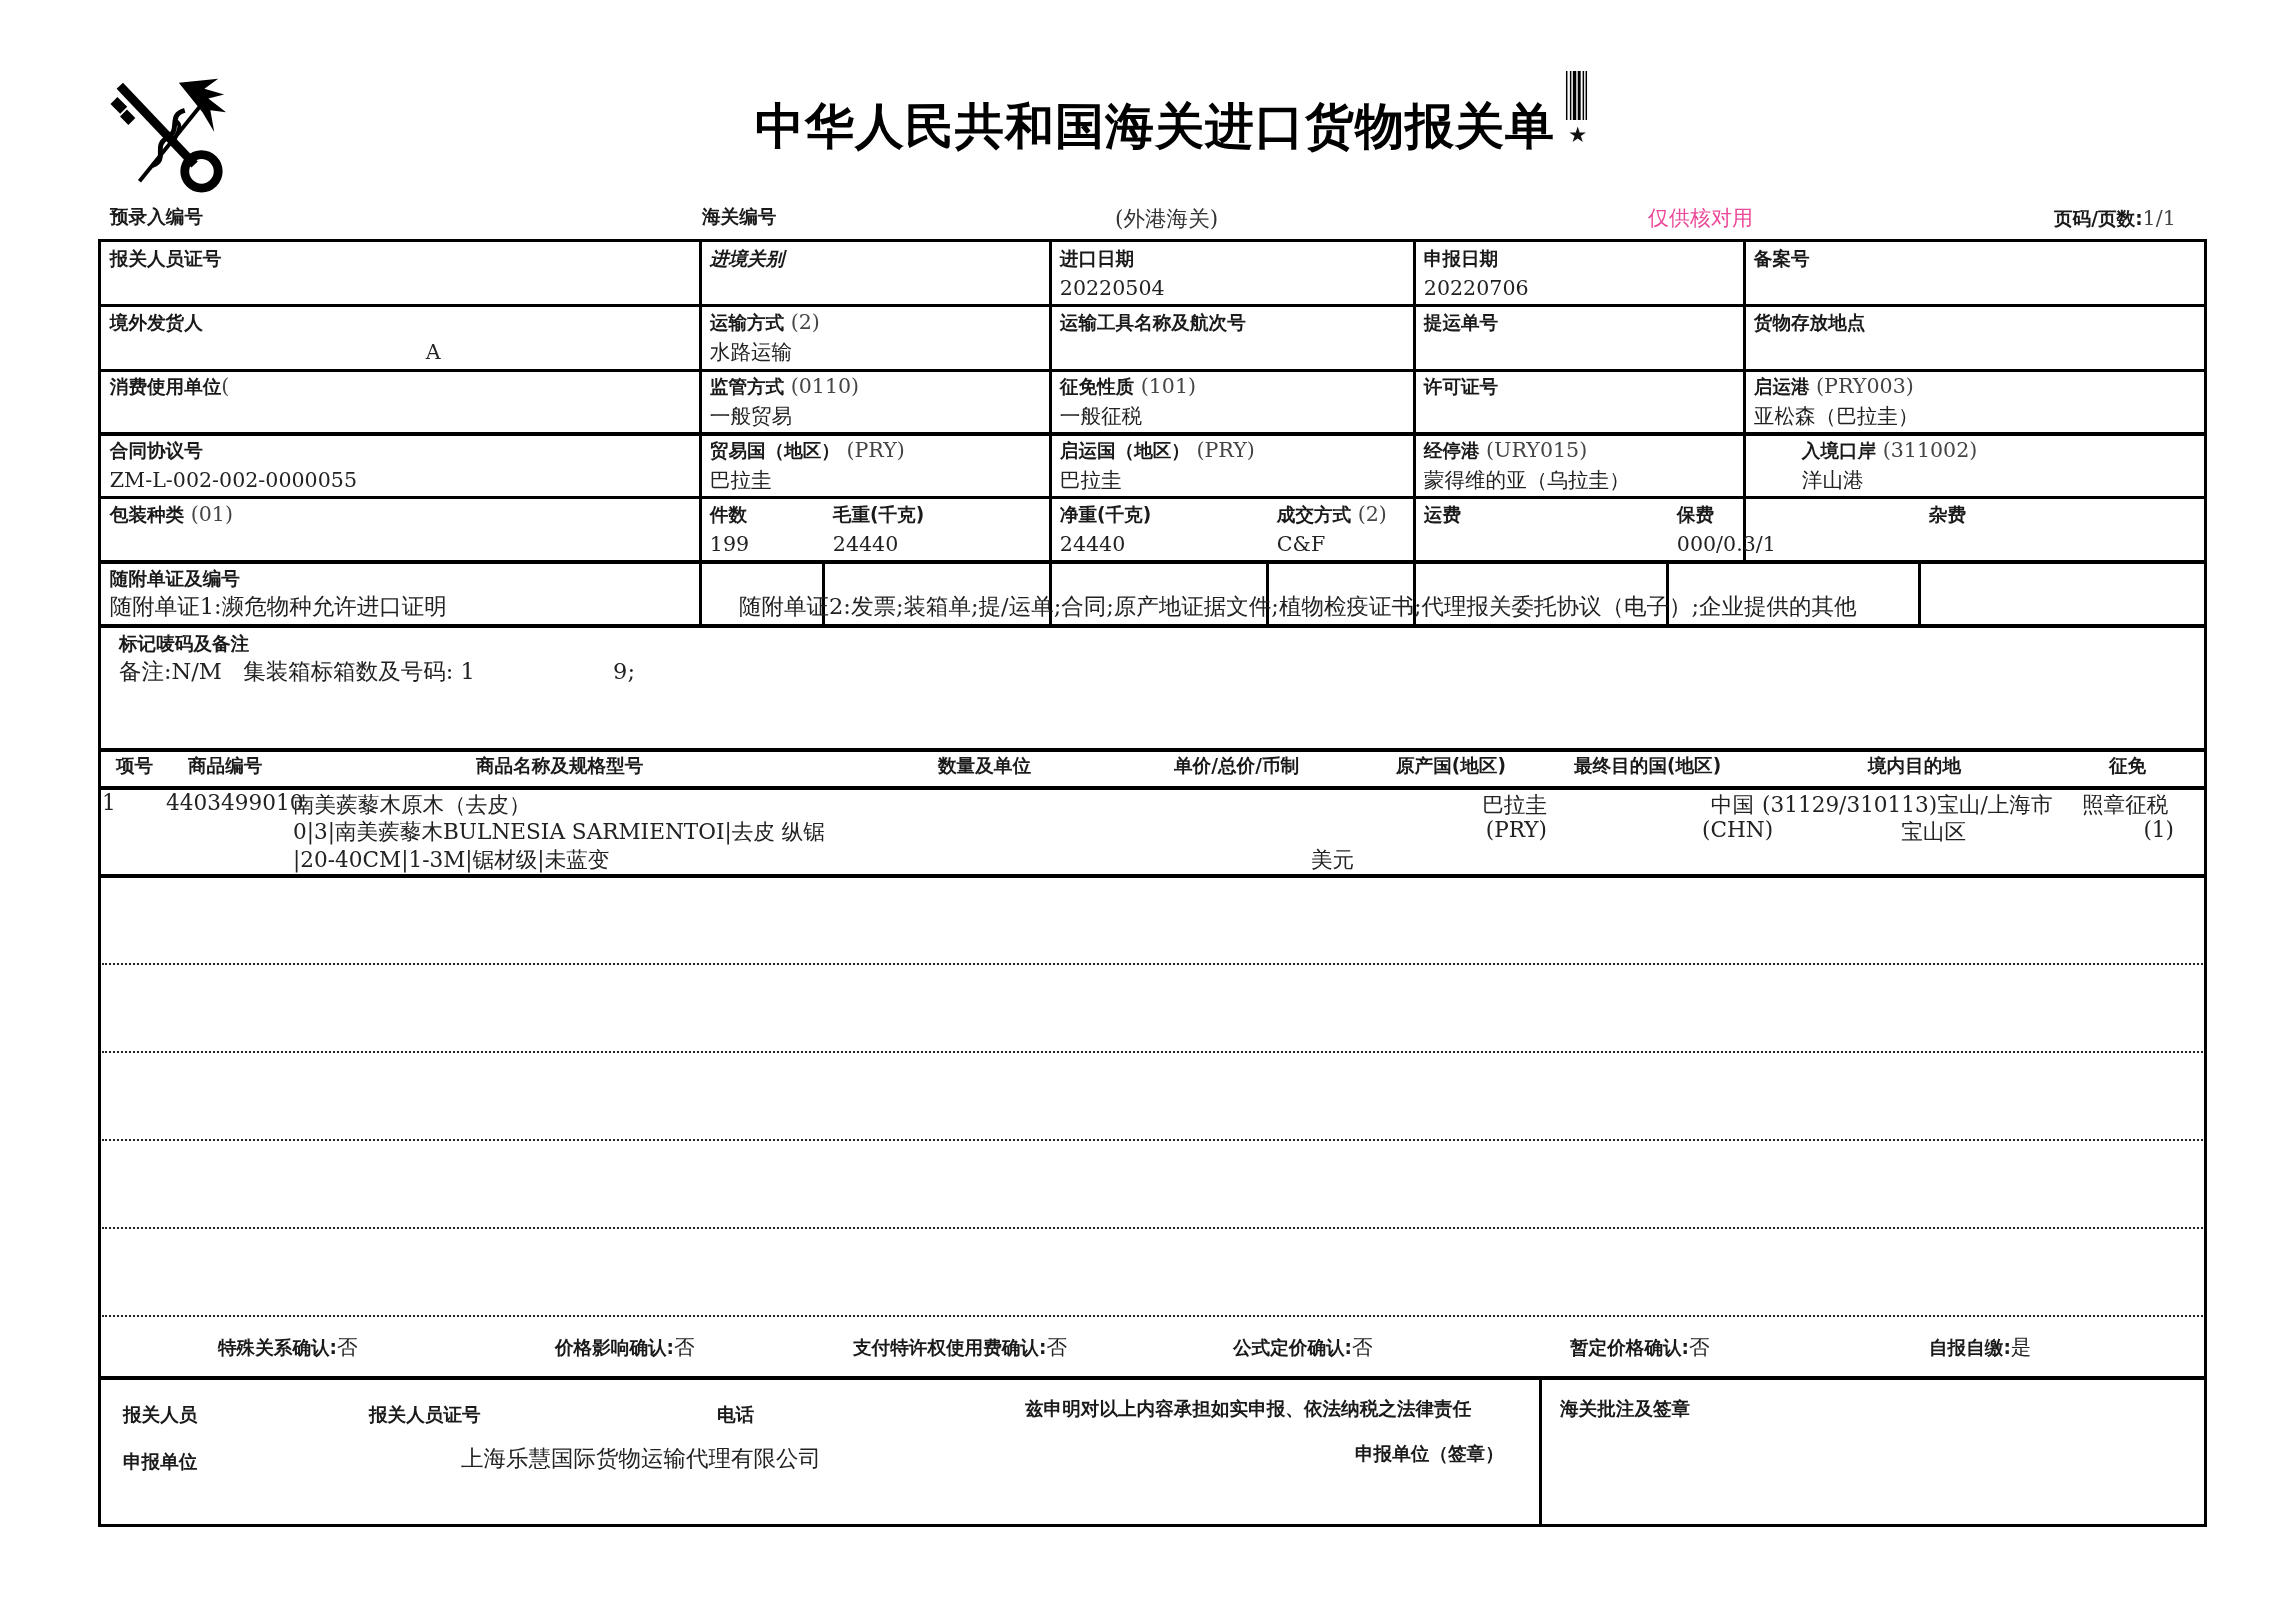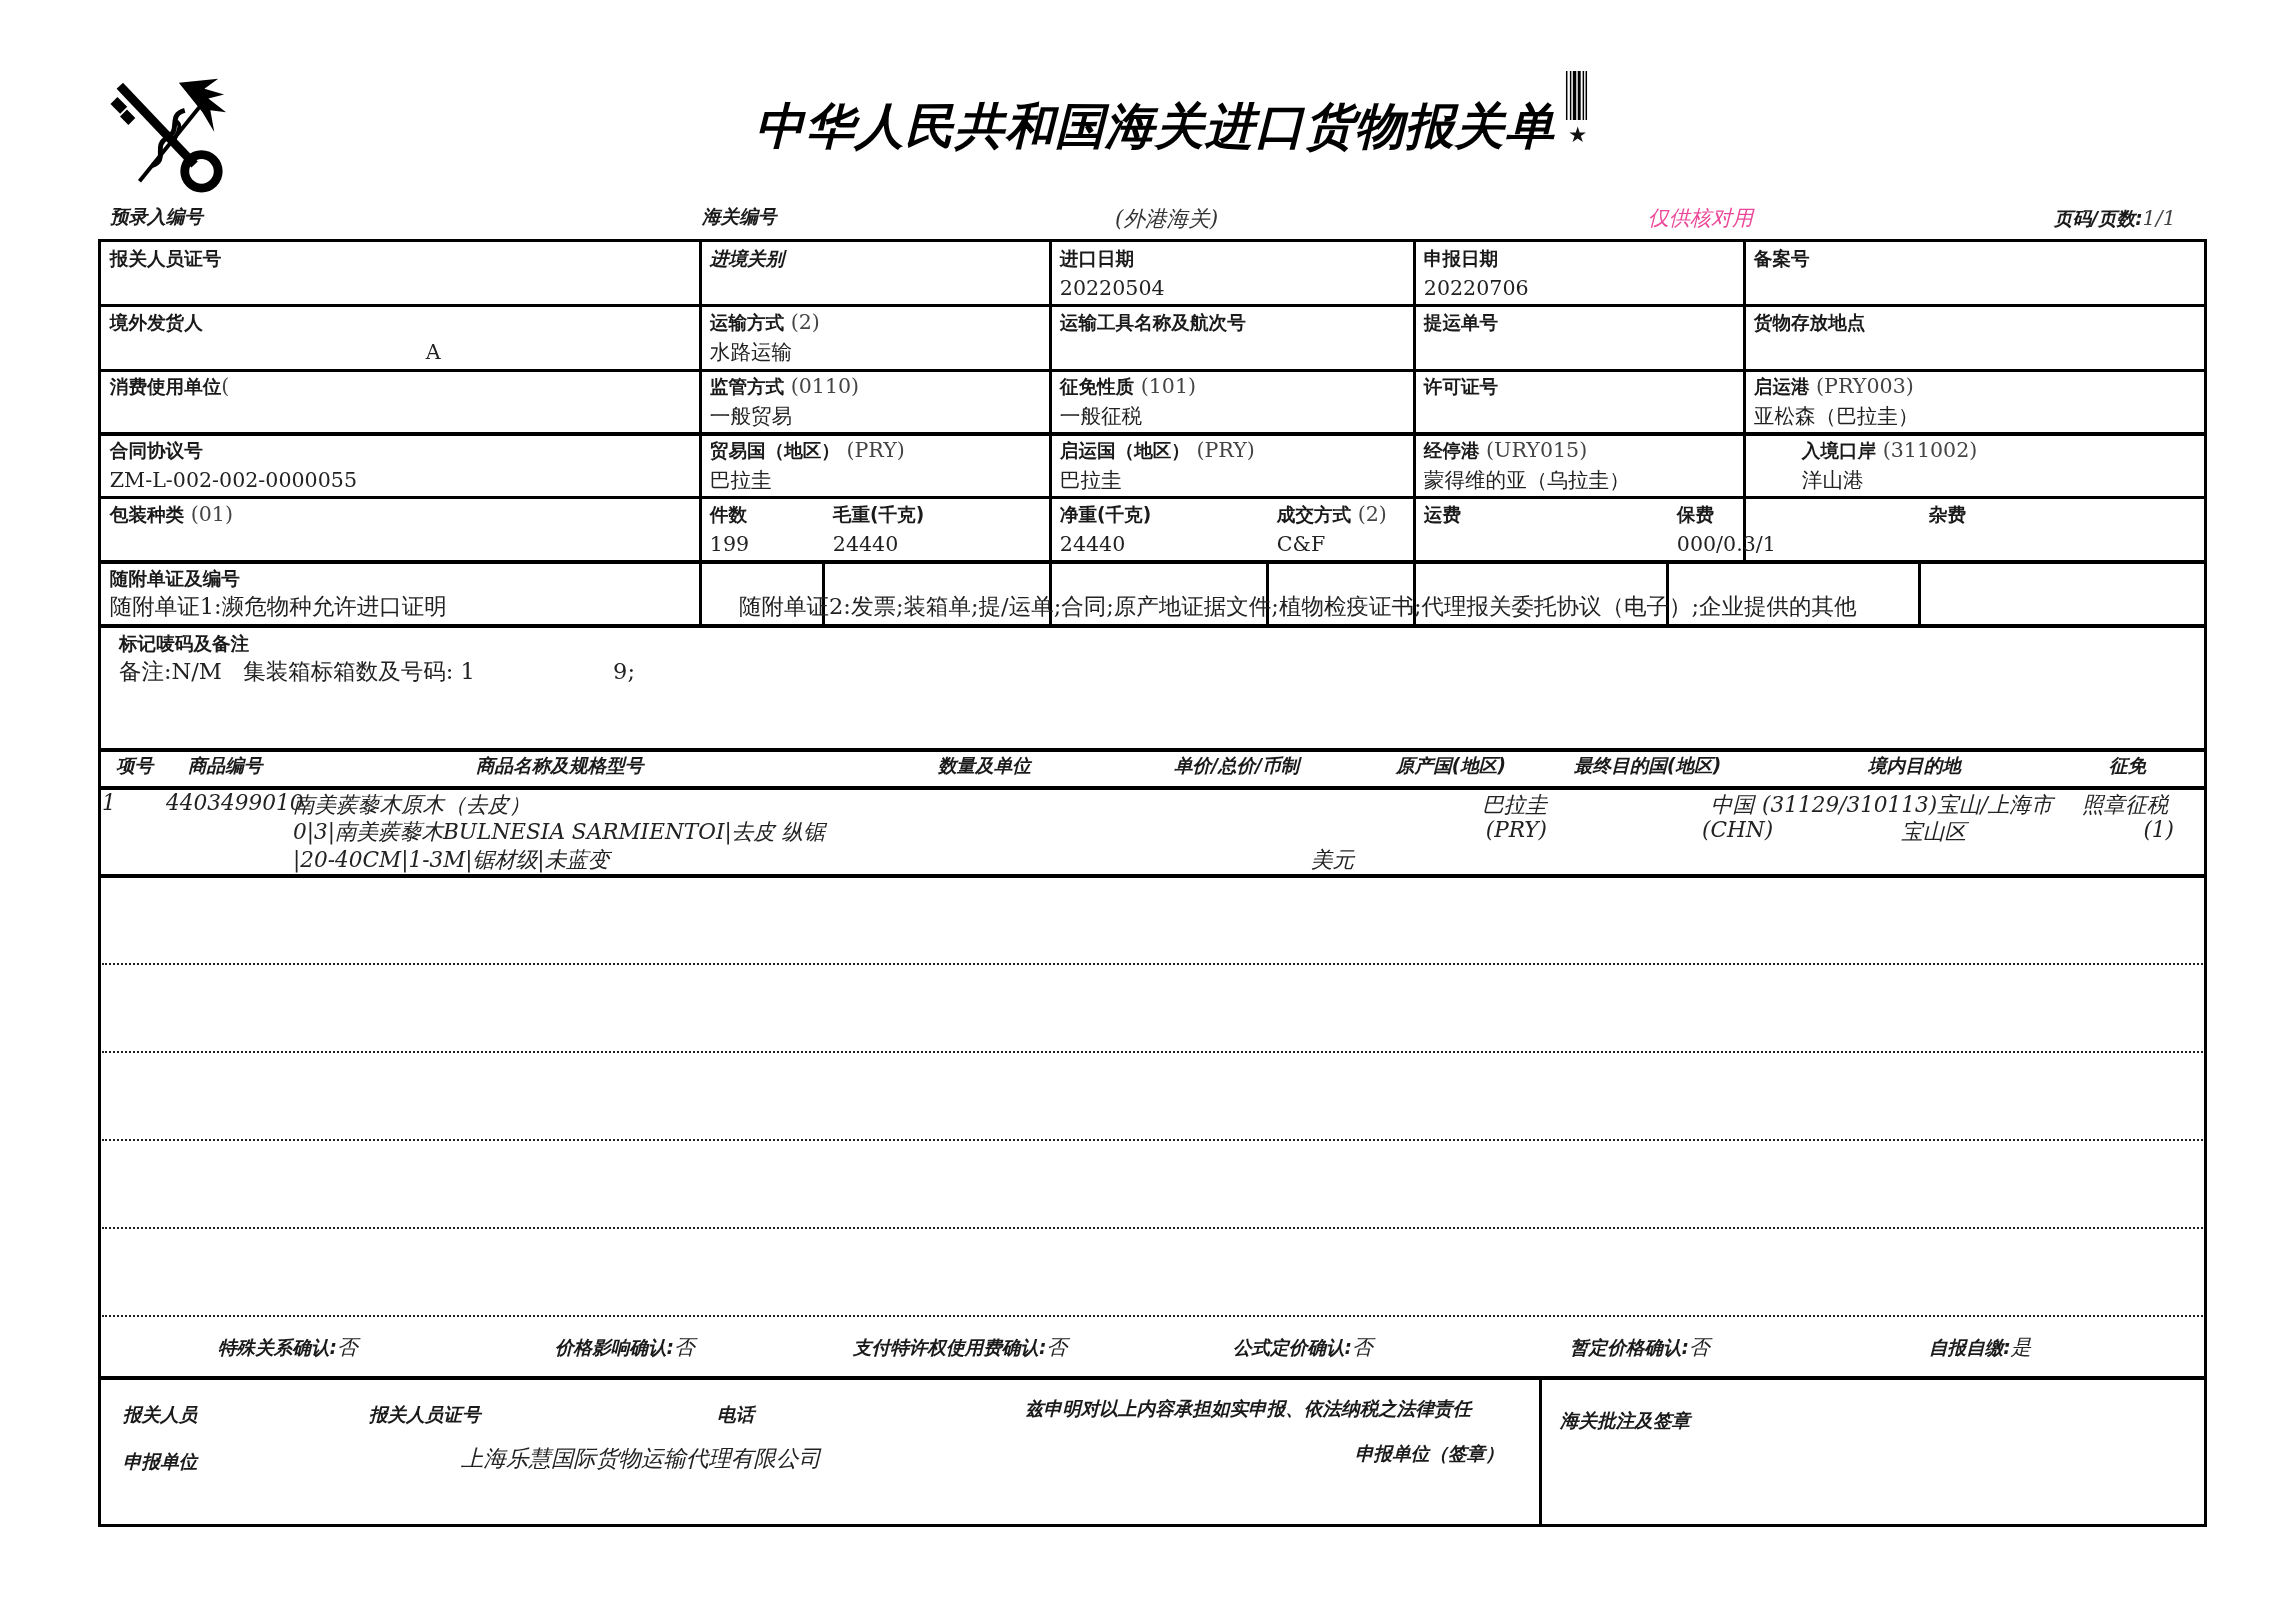--- a/index.html
+++ b/index.html
@@ -1,18 +1,18 @@
 <!DOCTYPE html>
 <html><head>
 <meta charset="utf-8">
 <style>
   html, body { margin:0; padding:0; background:#ffffff; }
   body { width:2293px; height:1620px; position:relative; overflow:hidden;
          font-family:"DejaVu Serif","Liberation Serif",serif; color:#111; }
-  .abs { position:absolute;font-style:italic; }
+  .abs { position:absolute; }
   .lbl { font-family:"DejaVu Sans","Liberation Sans",sans-serif; font-weight:bold; font-size:18.6px; color:#1a1a1a; white-space:nowrap; }
   .val { font-family:"DejaVu Serif","Liberation Serif",serif; font-size:20.6px; color:#222; white-space:nowrap; }
   .code { font-family:"DejaVu Serif","Liberation Serif",serif; font-size:20.6px; color:#444; font-weight:normal; }
   .title { font-family:"DejaVu Sans","Liberation Sans",sans-serif; font-weight:bold; font-size:49px; color:#000; white-space:nowrap; letter-spacing:1px; }
   .hline { position:absolute; background:#000; height:3.9px; }
   .vline { position:absolute; background:#000; width:2.9px; }
   .dotline { position:absolute; height:0; border-top:2.9px dotted #222; }
   .frame { position:absolute; border:3.9px solid #000; box-sizing:border-box; }
   .cell { position:absolute; box-sizing:border-box; padding:2.9px 7.8px; }
   .cell .lbl { display:block; line-height:25.5px; }
@@ -269,14 +269,14 @@
   <span class="abs" style="left:1929px;top:1333px;white-space:nowrap;"><span class="lbl">自报自缴:</span><span class="val">是</span></span>
 </div>
 
 <span class="abs lbl" style="left:123px;top:1402px;">报关人员</span>
 <span class="abs lbl" style="left:369px;top:1402px;">报关人员证号</span>
 <span class="abs lbl" style="left:717px;top:1402px;">电话</span>
 <span class="abs lbl" style="left:1025px;top:1396px;">兹申明对以上内容承担如实申报、依法纳税之法律责任</span>
 <span class="abs lbl" style="left:123px;top:1449px;">申报单位</span>
 <span class="abs val" style="left:461px;top:1443px;font-size:22.5px;">上海乐慧国际货物运输代理有限公司</span>
 <span class="abs lbl" style="left:1355px;top:1441px;">申报单位（签章）</span>
-<span class="abs lbl" style="left:1560px;top:1396px;margin-top:12px;">海关批注及签章</span>
+<span class="abs lbl" style="left:1560px;top:1396px;">海关批注及签章</span>
 
 
 </body></html>

